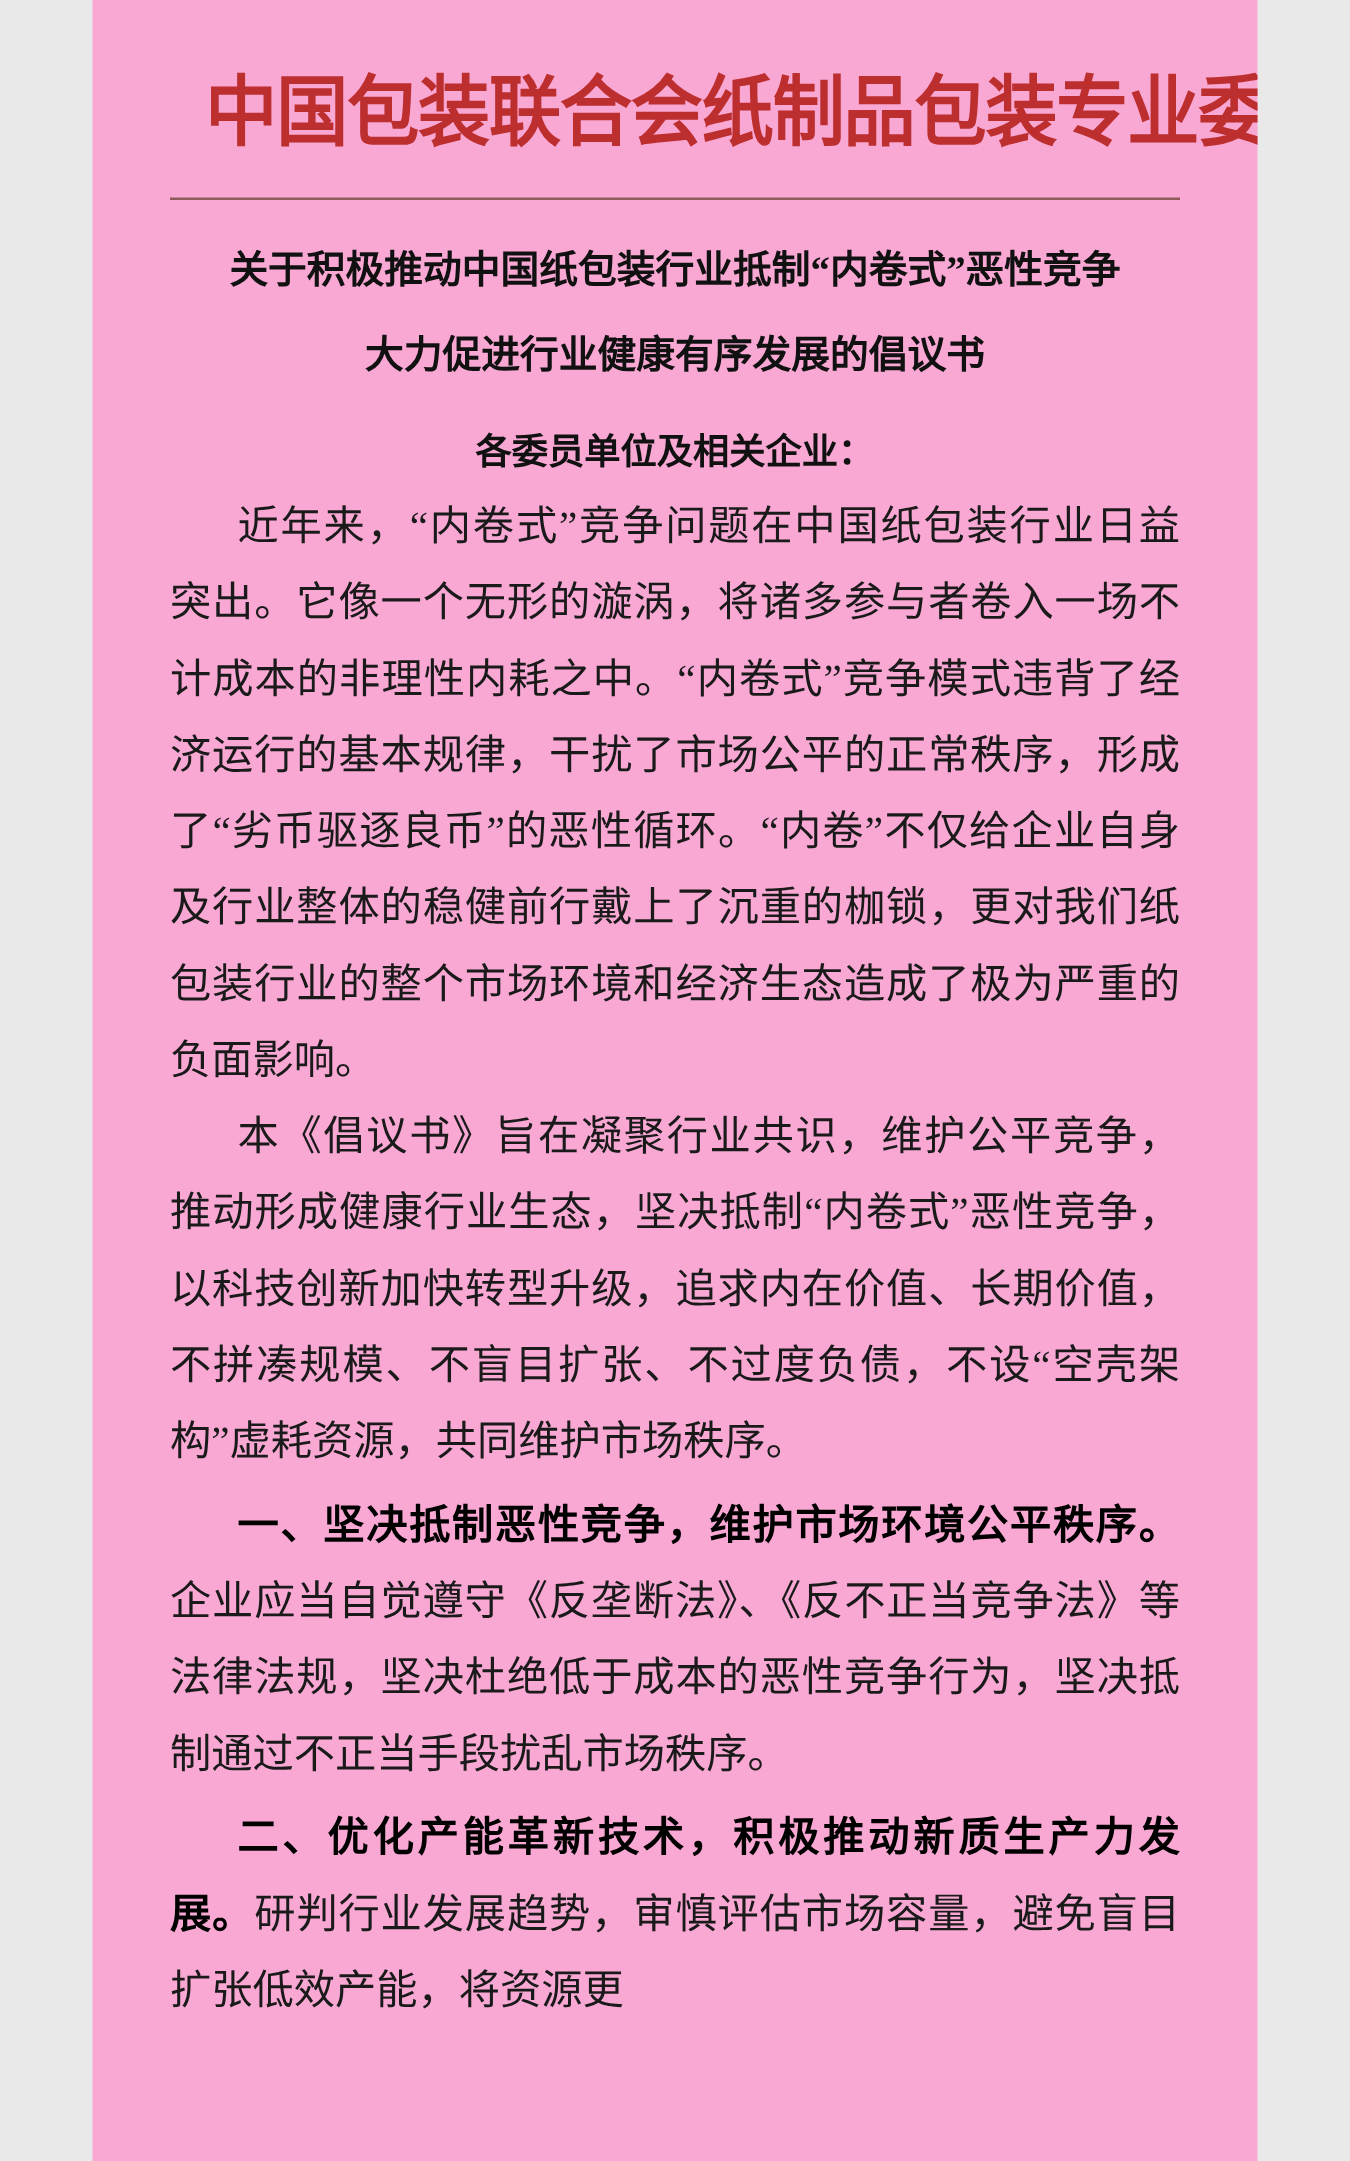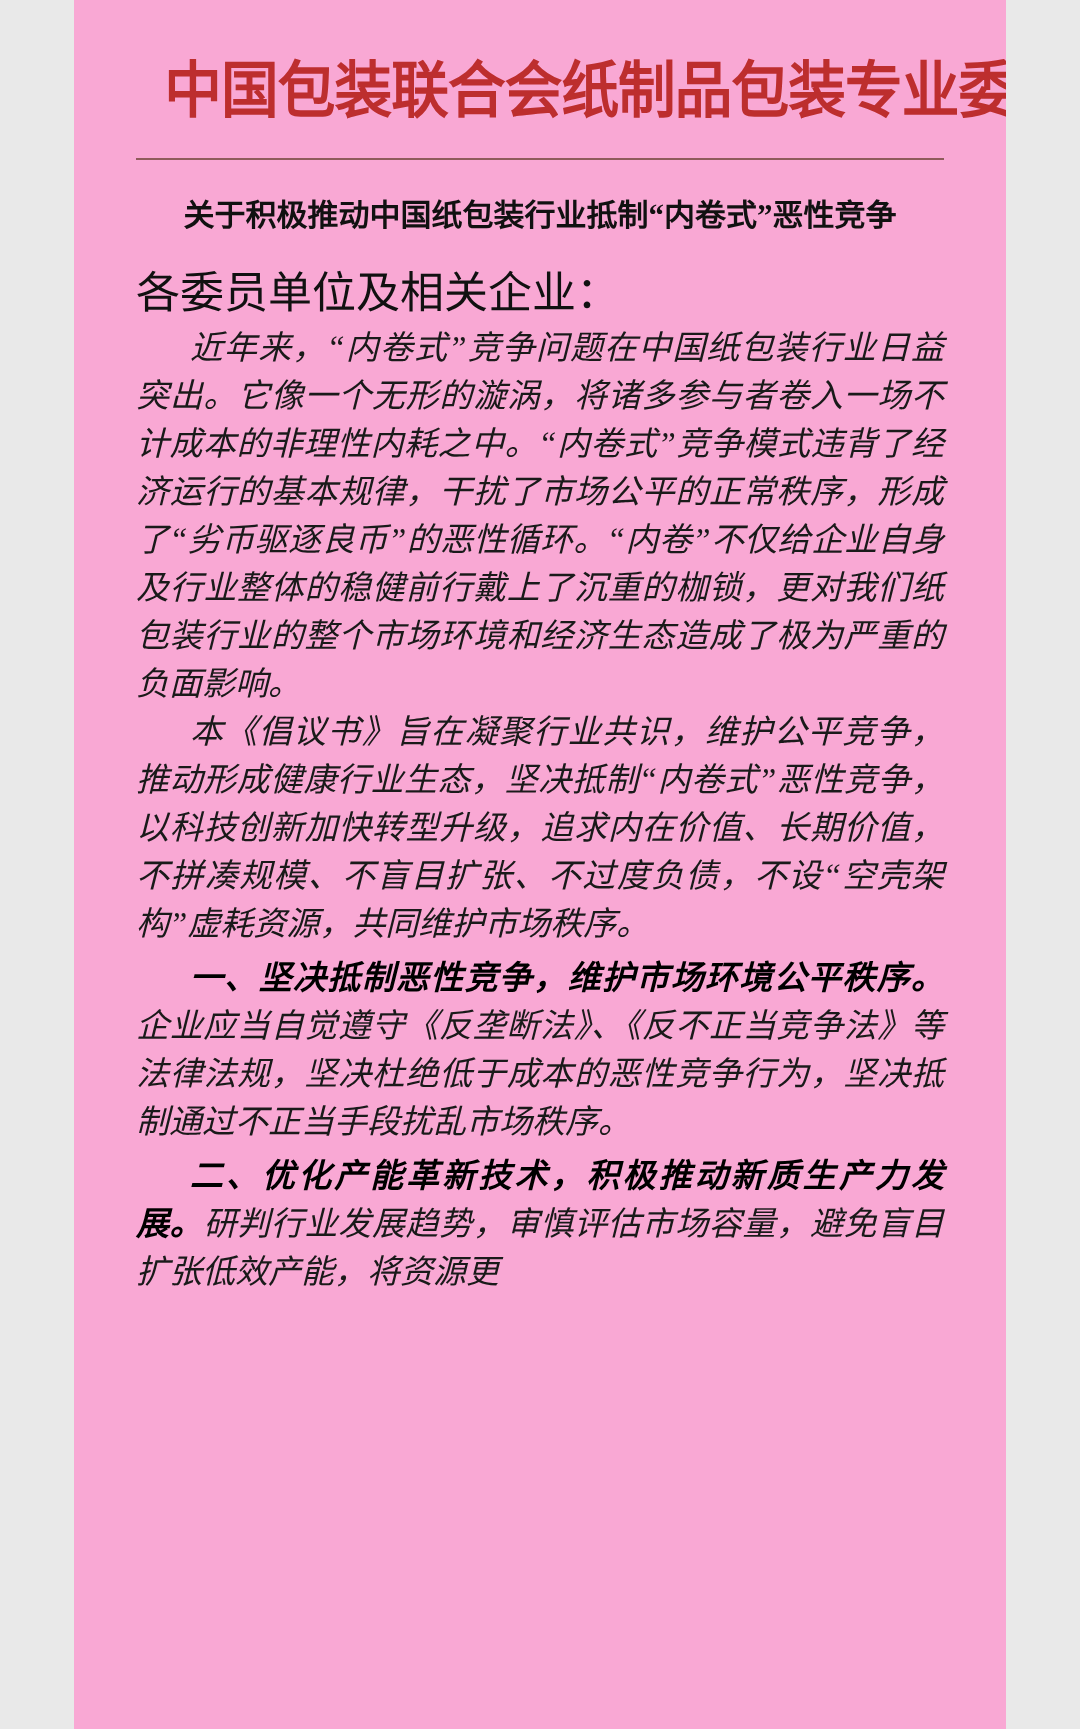--- a/index.html
+++ b/index.html
@@ -39,53 +39,54 @@
   .doc-title {
     margin: 22px 0 0 0;
     font-size: 31px;
     font-weight: 700;
     line-height: 68px;
     text-align: center;
     color: #111;
   }
   .salutation {
     margin-top: 14px;
-    font-size: 44px;
-    font-weight: 400;
+    font-size: 29px;
+    font-weight: 700;
     line-height: 60px;
     color: #111;
+    text-align: center;
   }
   .body-text p.para {
     margin: 0;
     font-size: 33px;
-    line-height: 48px;
+    line-height: 61px;
     text-align: justify;
     text-indent: 54px;
     color: #1a1a1a;
-    font-style: italic;
   }
   .body-text p.para.section {
     margin-top: 6px;
   }
   .body-text p.para b.lead {
     font-weight: 700;
     color: #000;
   }
 </style>
 </head>
 <body>
 
 <div class="page">
 
   <div class="org-title">中国包装联合会纸制品包装专业委员会</div>
 
   <hr class="rule">
 
   <div class="doc-title">
     <div>关于积极推动中国纸包装行业抵制“内卷式”恶性竞争</div>
+    <div>大力促进行业健康有序发展的倡议书</div>
   </div>
 
   <div class="salutation">各委员单位及相关企业：</div>
 
   <div class="body-text">
 
     <p class="para">
       <b class="lead"></b><span>近年来，“内卷式”竞争问题在中国纸包装行业日益突出。它像一个无形的漩涡，将诸多参与者卷入一场不计成本的非理性内耗之中。“内卷式”竞争模式违背了经济运行的基本规律，干扰了市场公平的正常秩序，形成了“劣币驱逐良币”的恶性循环。“内卷”不仅给企业自身及行业整体的稳健前行戴上了沉重的枷锁，更对我们纸包装行业的整个市场环境和经济生态造成了极为严重的负面影响。</span>
     </p>
 

